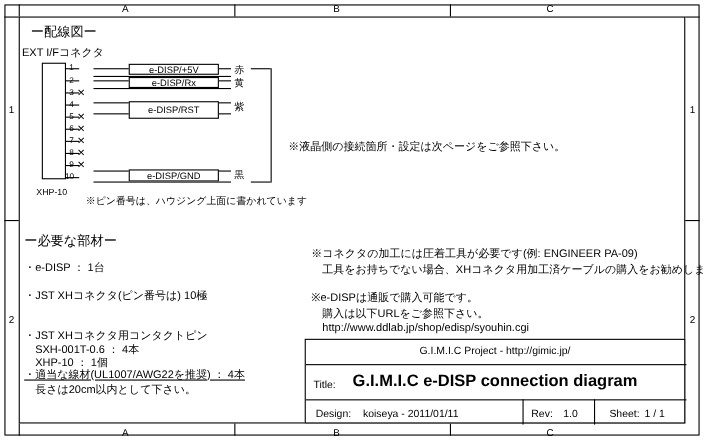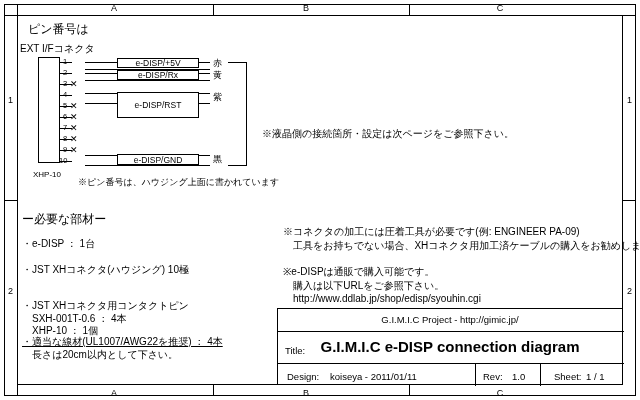--- a/index.html
+++ b/index.html
@@ -88,21 +88,21 @@
   <div class="ticks" style="left:213px;top:4px;width:1px;height:11px;"></div>
   <div class="ticks" style="left:409px;top:4px;width:1px;height:11px;"></div>
   <div class="ticks" style="left:17px;top:385px;width:1px;height:11px;"></div>
   <div class="ticks" style="left:213px;top:385px;width:1px;height:11px;"></div>
   <div class="ticks" style="left:409px;top:385px;width:1px;height:11px;"></div>
   <div class="ticks" style="left:4px;top:15px;width:13px;height:1px;"></div>
   <div class="ticks" style="left:4px;top:200px;width:13px;height:1px;"></div>
   <div class="ticks" style="left:623px;top:15px;width:13px;height:1px;"></div>
   <div class="ticks" style="left:623px;top:200px;width:13px;height:1px;"></div>
 
-  <div class="t sec" style="left:28px;top:22px;">ピン番号は</div>
+  <div class="t sec" style="left:28px;top:22px;">ー配線図ー</div>
   <div class="t" style="left:20px;top:43px;">EXT I/Fコネクタ</div>
 
   <div class="conn-body" style="left:38px;top:57px;width:22px;height:106px;"></div>
   <div class="t xs" style="left:33px;top:170px;">XHP-10</div>
 
   <div class="pin-row" style="left:63px;top:57px;">1</div>
   <div class="pin-row" style="left:63px;top:68px;">2</div>
   <div class="pin-row" style="left:63px;top:79px;">3</div>
   <div class="pin-row" style="left:63px;top:90px;">4</div>
   <div class="pin-row" style="left:63px;top:101px;">5</div>
@@ -135,41 +135,41 @@
   <div class="label-box" style="left:117px;top:58px;width:82px;height:10px;">e-DISP/+5V</div>
   <div class="t sm" style="left:213px;top:58px;">赤</div>
 
   <div class="wire" style="left:85px;top:73px;width:125px;height:1px;"></div>
   <div class="wire" style="left:85px;top:80px;width:125px;height:1px;"></div>
   <div class="label-box" style="left:117px;top:70px;width:82px;height:10px;">e-DISP/Rx</div>
   <div class="t sm" style="left:213px;top:70px;">黄</div>
 
   <div class="wire" style="left:85px;top:93px;width:125px;height:1px;"></div>
   <div class="wire" style="left:85px;top:103px;width:125px;height:1px;"></div>
-  <div class="label-box" style="left:117px;top:92px;width:82px;height:26px;">e-DISP/RST</div>
+  <div class="label-box" style="left:117px;top:92px;width:82px;height:16px;">e-DISP/RST</div>
   <div class="t sm" style="left:213px;top:92px;">紫</div>
 
   <div class="wire" style="left:85px;top:155px;width:125px;height:1px;"></div>
   <div class="wire" style="left:85px;top:165px;width:125px;height:1px;"></div>
   <div class="label-box" style="left:117px;top:154px;width:82px;height:11px;">e-DISP/GND</div>
   <div class="t sm" style="left:213px;top:154px;">黒</div>
 
   <div class="wire" style="left:246px;top:62px;width:1px;height:104px;"></div>
   <div class="wire" style="left:228px;top:62px;width:18px;height:1px;"></div>
   <div class="wire" style="left:228px;top:165px;width:18px;height:1px;"></div>
 
   <div class="t" style="left:262px;top:128px;">※液晶側の接続箇所・設定は次ページをご参照下さい。</div>
 
   <div class="t sm" style="left:78px;top:177px;">※ピン番号は、ハウジング上面に書かれています</div>
 
   <div class="t sec" style="left:22px;top:212px;">ー必要な部材ー</div>
 
   <div class="t" style="left:22px;top:238px;">・e-DISP ： 1台</div>
 
-  <div class="t" style="left:22px;top:264px;">・JST XHコネクタ(ハウジング) 10極</div>
+  <div class="t" style="left:22px;top:264px;">・JST XHコネクタ(ピン番号は) 10極</div>
   <div class="t" style="left:22px;top:277px;margin-top:48px;">　XHP-10 ： 1個</div>
 
   <div class="t" style="left:22px;top:300px;">・JST XHコネクタ用コンタクトピン</div>
   <div class="t" style="left:22px;top:313px;">　SXH-001T-0.6 ： 4本</div>
 
   <div class="t" style="left:22px;top:336px;text-decoration:underline;">・適当な線材(UL1007/AWG22を推奨) ： 4本</div>
   <div class="t" style="left:22px;top:349px;">　長さは20cm以内として下さい。</div>
 
   <div class="t" style="left:283px;top:226px;">※コネクタの加工には圧着工具が必要です(例: ENGINEER PA-09)</div>
   <div class="t" style="left:283px;top:240px;">　工具をお持ちでない場合、XHコネクタ用加工済ケーブルの購入をお勧めします。</div>

